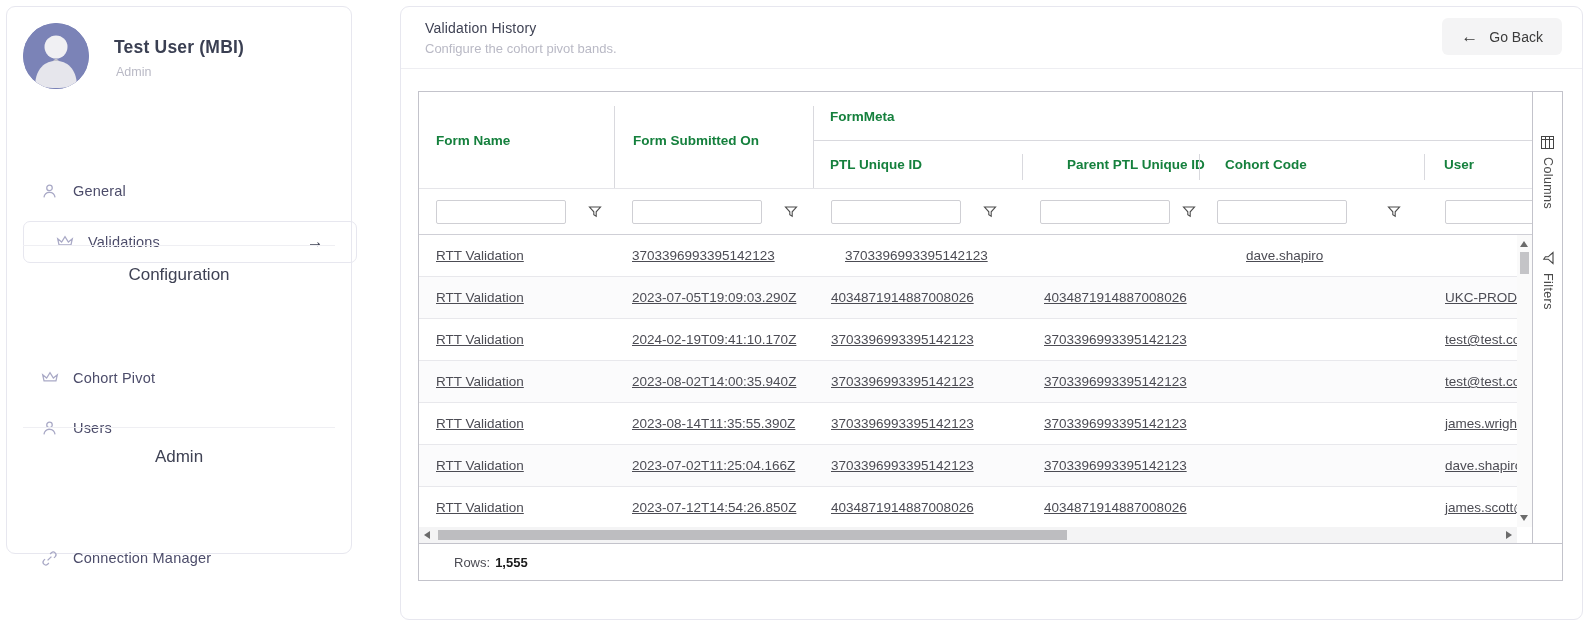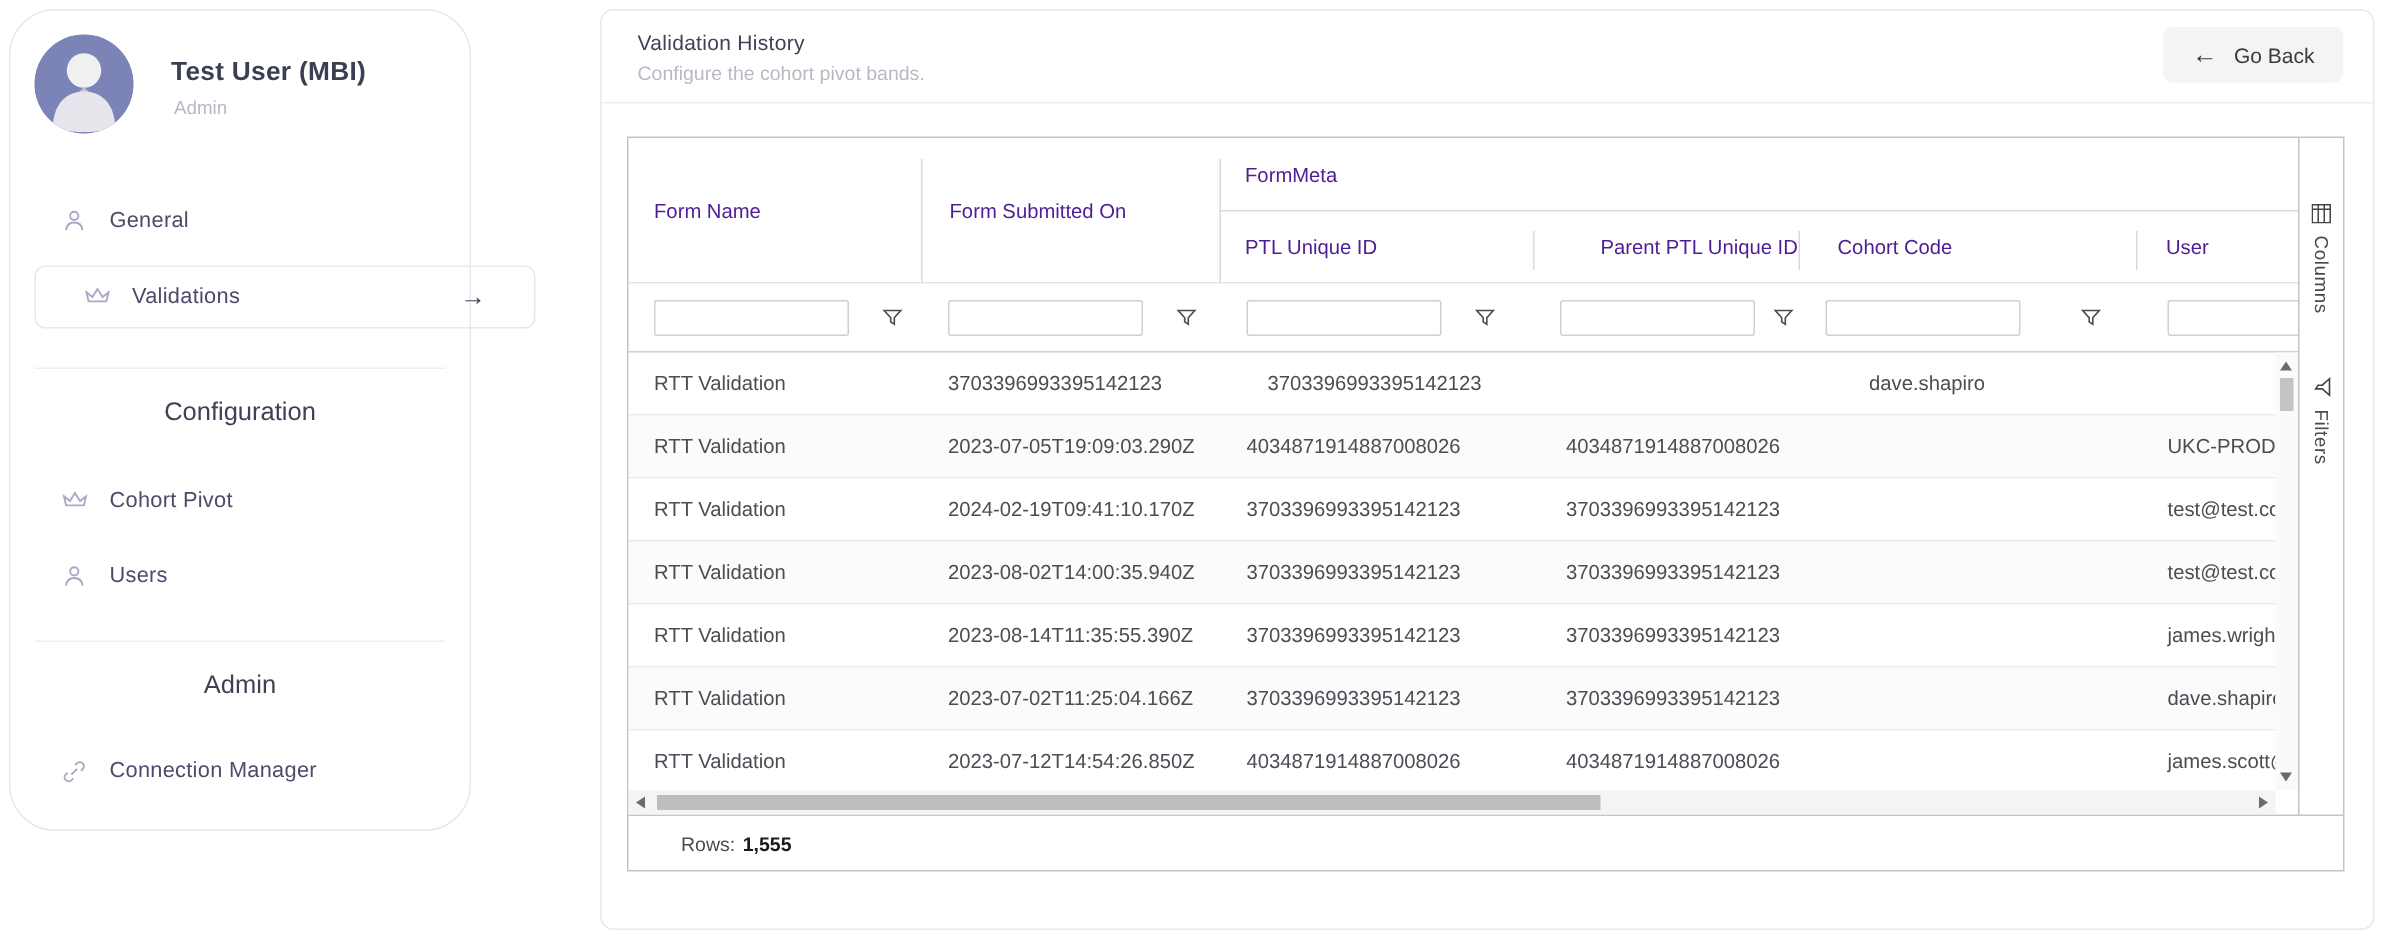--- a/index.html
+++ b/index.html
@@ -2,29 +2,29 @@
 <html><head>
 <meta charset="utf-8">
 <style>
   * { box-sizing: border-box; margin: 0; padding: 0; }
   html,body { width:1591px; height:634px; background:#fff; overflow:hidden;
               font-family:"Liberation Sans", sans-serif; }
 
   .card { position:absolute; background:#fff; border:1px solid #e7e7ef; border-radius:9px; }
 
   
-  #sidebar-card { left:6px; top:6px; width:308px; height:548px;border-radius:31px; }
+  #sidebar-card { left:6px; top:6px; width:346px; height:548px; }
   .avatar { position:absolute; left:16px; top:16px; width:66px; height:66px; border-radius:50%;
             background:#7b83b7; overflow:hidden; }
   .avatar svg { display:block; }
   .u-name { position:absolute; left:107px; top:30px; font-size:17.5px; font-weight:bold; color:#3a3f52; letter-spacing:.2px; }
   .u-role { position:absolute; left:109px; top:58px; font-size:12.5px; color:#b9b9c5; }
 
   .side-item { position:absolute; left:0; width:100%; height:28px; display:flex; align-items:center;
-               gap:14px; padding:0 34px; font-size:14.5px; color:#4c4c6a; letter-spacing:.2px; cursor:pointer; }
+               gap:14px; padding:0 34px; font-size:14.5px; color:#4c4c6a; letter-spacing:.2px; cursor:pointer;margin-top:44px; }
   .side-item .ico { width:18px; height:18px; color:#a9a9c6; flex:0 0 auto; display:flex; align-items:center; }
   #item-general { top:126px; }
   #item-validations { left:16px; top:170px; width:334px; height:42px; border:1px solid #e7e7ef;
                       border-radius:7px; padding:0 32px; gap:14px; }
   #item-validations .nav-arrow { margin-left:auto; font-size:17px; color:#3f4254; }
   .side-divider { position:absolute; left:16px; right:16px; height:1px; background:#efeff3; }
   #divider-1 { top:238px; } #divider-2 { top:420px; }
   .side-heading { position:absolute; left:0; width:100%; top:0; text-align:center; font-size:17px; color:#3f4254; }
   #heading-config { top:258px; } #heading-admin { top:440px; }
   #item-cohort { top:313px; } #item-users { top:363px;align-items:center; } #item-connection { top:493px; }
@@ -40,39 +40,39 @@
   #go-back .back-arrow { font-size:17px; line-height:1; }
 
   
   #table-outer { position:absolute; left:17px; top:84px; width:1145px; height:490px;
                  border:1px solid #c3c3cb; display:flex; flex-direction:column; background:#fff;
                  font-size:13.5px; color:#4c4c54; }
   #table-main { flex:1; display:flex; min-height:0; }
   #grid-area { width:1113px; display:flex; flex-direction:column; }
   
   #grid-header { position:relative; height:143px; border-bottom:1px solid #cfcfd6; overflow:hidden; flex:0 0 auto; }
-  .hlabel { position:absolute; font-weight:normal; color:#4c1d95; white-space:nowrap; }
+  .hlabel { position:absolute; font-weight:bold; color:#15803d; white-space:nowrap; }
   .hl-span { top:0; height:96px; display:flex; align-items:center; }
   .hl-sub  { top:48px; height:48px; display:flex; align-items:center; }
   .hsep { position:absolute; width:1px; background:#d9d9de; }
   .hsep-long { top:14px; height:82px; }
   .hsep-short { top:62px; height:26px; }
   #group-underline { position:absolute; left:394px; right:0; top:48px; height:1px; background:#d9d9de; }
   
   #filter-row { position:absolute; left:0; right:0; top:96px; height:47px; border-top:1px solid #e5e5e9; display:flex; }
   .fcell { display:flex; align-items:center; padding-left:17px; flex:0 0 auto; }
   .fcell input { width:130px; height:24px; border:1px solid #cfcfd4; border-radius:2px; background:#fff;
                  font-family:inherit; font-size:13px; padding:0 6px; }
   .fcell .funnel { margin-left:22px; display:flex; cursor:pointer; }
   
   #rows-region { flex:1; display:flex; min-height:0; }
   #rows-viewport { width:1098px; overflow:hidden; }
   .grid-row { display:flex; height:42px; border-bottom:1px solid #e8e8ec; background:#fff; cursor:pointer; }
   .grid-row.alt { background:#fbfbfc; }
-  .cell { display:flex; align-items:center; padding-left:17px; white-space:nowrap; flex:0 0 auto; }
+  .cell { display:flex; align-items:center; padding-left:17px; white-space:nowrap; flex:0 0 auto;text-decoration:underline; }
   .c0{width:196px}.c1{width:199px}.c2{width:209px}.c3{width:177px;padding-left:21px}.c4{width:225px}
   .c5{flex:1 0 auto; width:300px; padding-left:20px;}
   
   #vscroll { width:15px; background:#fafafa; position:relative; }
   #vscroll .tri-up { position:absolute; top:6px; left:3px; border-left:4.5px solid transparent;
       border-right:4.5px solid transparent; border-bottom:6px solid #6b6b6b; }
   #vscroll .tri-down { position:absolute; bottom:6px; left:3px; border-left:4.5px solid transparent;
       border-right:4.5px solid transparent; border-top:6px solid #6b6b6b; }
   #v-thumb { position:absolute; top:17px; left:3px; width:9px; height:22px; background:#c4c4c7; }
   

